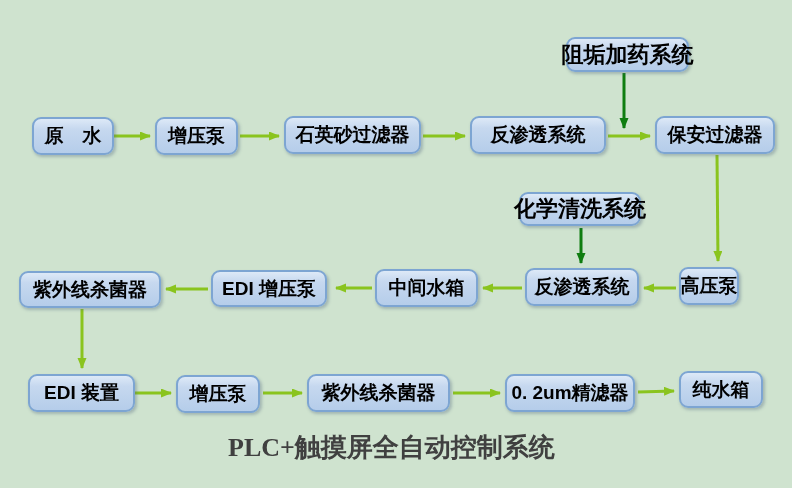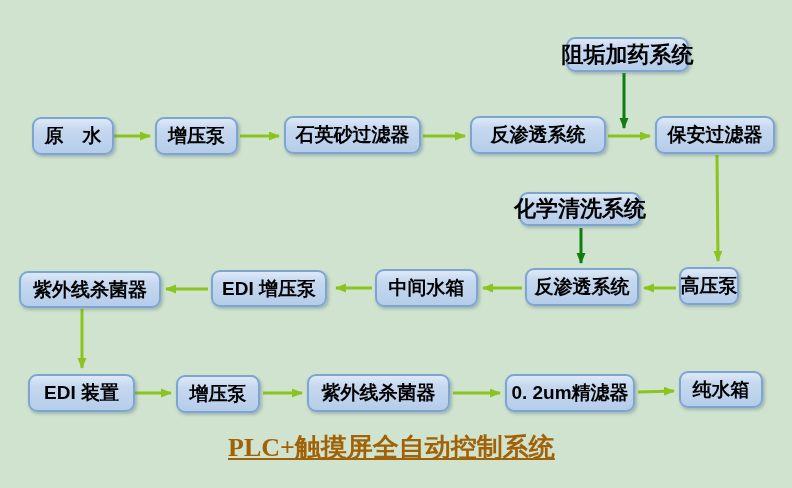--- a/index.html
+++ b/index.html
@@ -18,21 +18,21 @@
     display:flex;align-items:center;justify-content:center;
     border:2px solid #7da5d2;border-radius:9px;
     background:linear-gradient(180deg,#dde9f7 0%,#c6d8ef 30%,#b5cdea 100%);
     box-shadow:1.5px 2px 3px rgba(80,100,125,0.35);
     font-weight:bold;font-size:19px;color:#000;white-space:nowrap;
   }
   .node.small{font-size:22px;font-family:Liberation Serif, serif;}
   .title{
     position:absolute;z-index:2;left:228px;top:430px;
     font-family:"Liberation Serif",serif;
-    font-weight:bold;font-size:26px;color:#a16207;white-space:nowrap;text-decoration:underline;
+    font-weight:bold;font-size:26px;color:#404040;white-space:nowrap;
   }
 </style>
 </head>
 <body>
 
 <div class="canvas">
 
   <svg class="arrows" width="792" height="488" viewBox="0 0 792 488" xmlns="http://www.w3.org/2000/svg">
     <defs>
       <marker id="ah-light" markerUnits="userSpaceOnUse" markerWidth="13" markerHeight="11" refX="10" refY="4.5" orient="auto">

